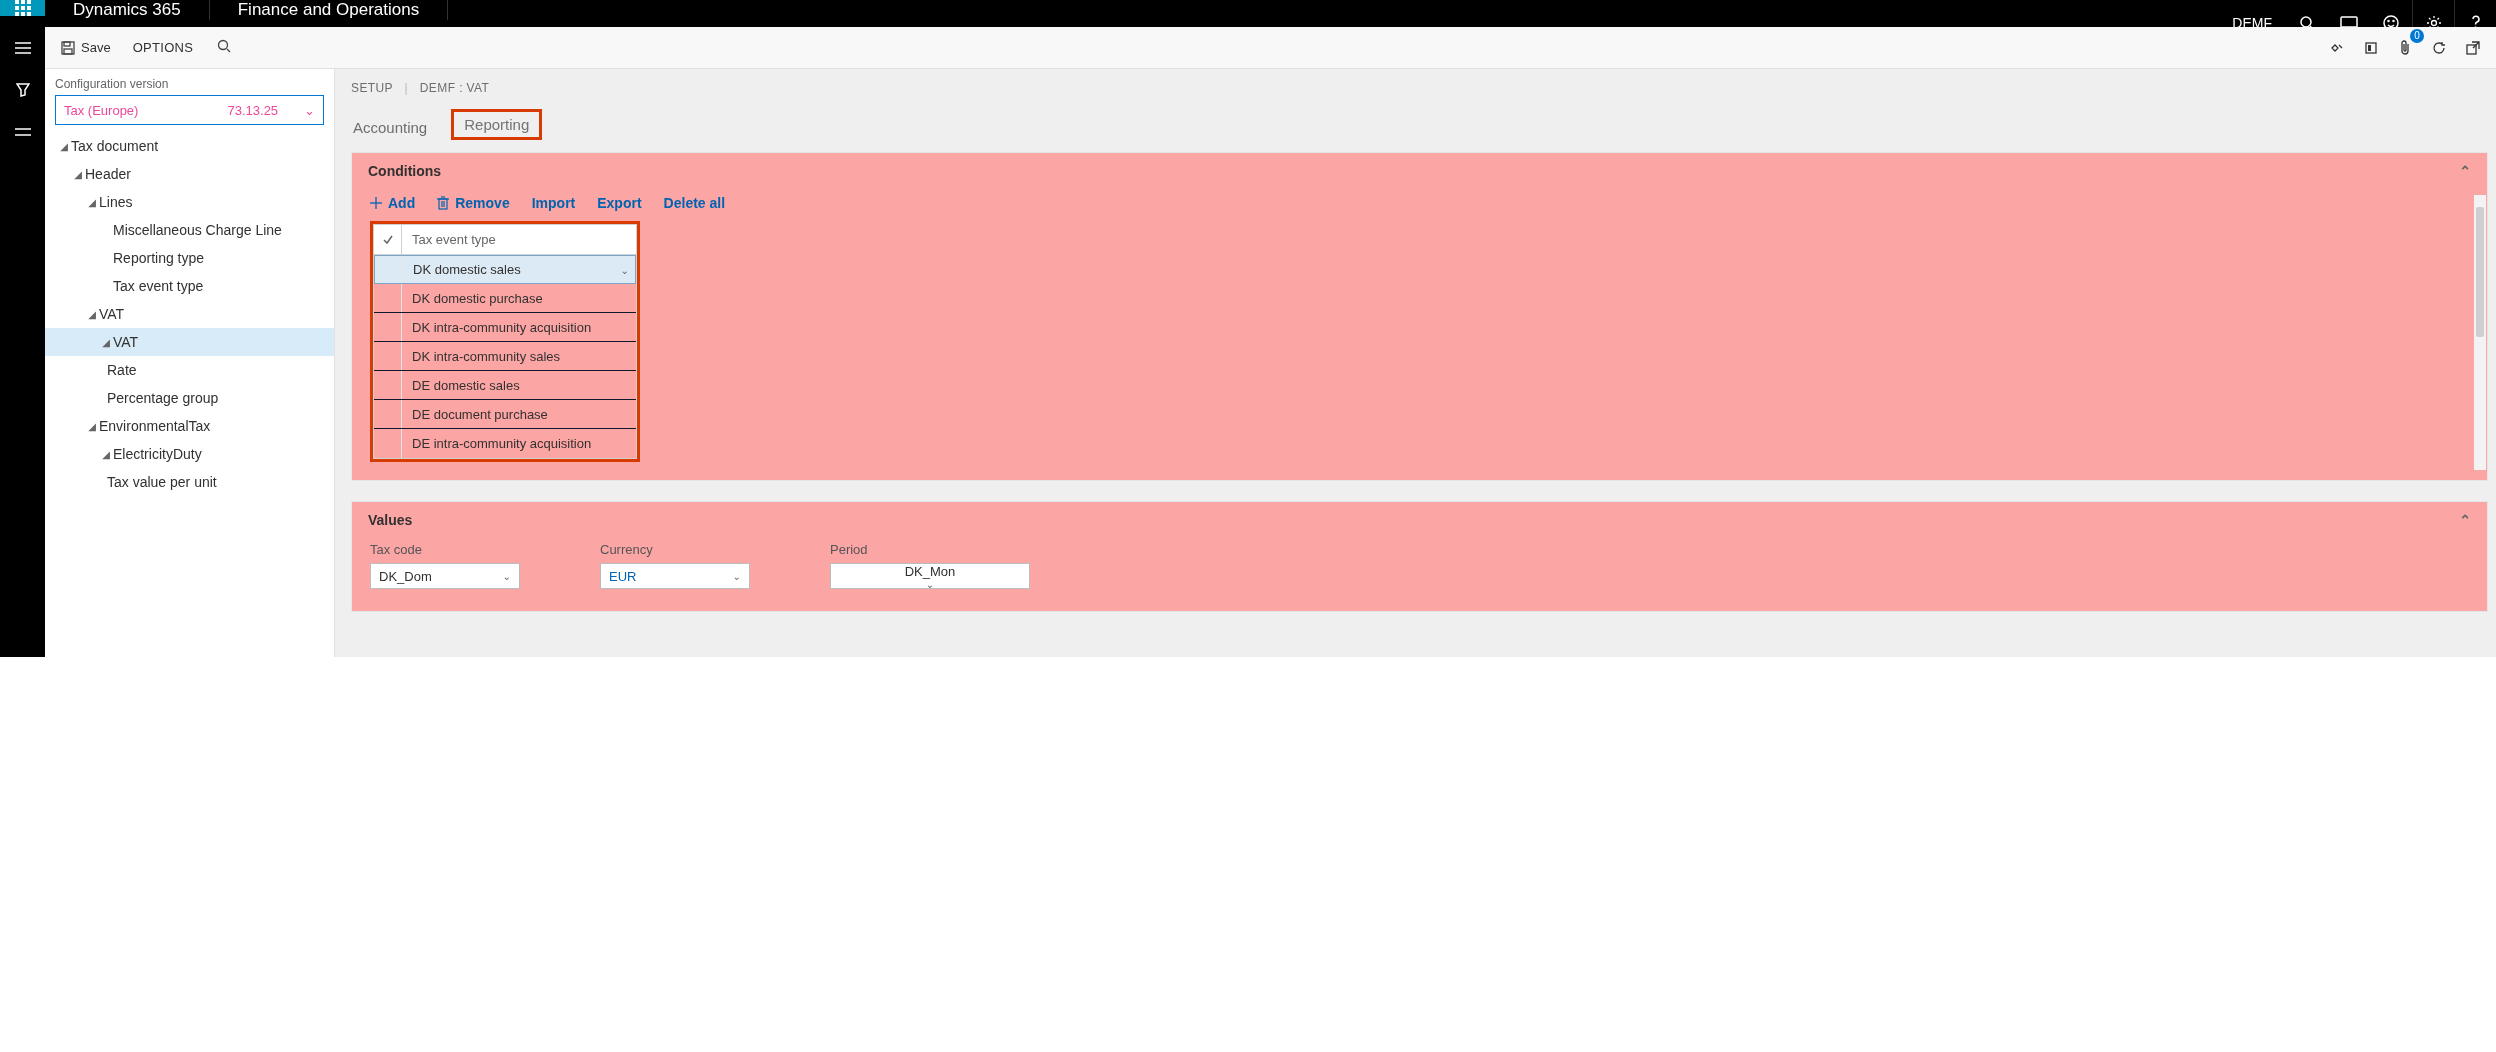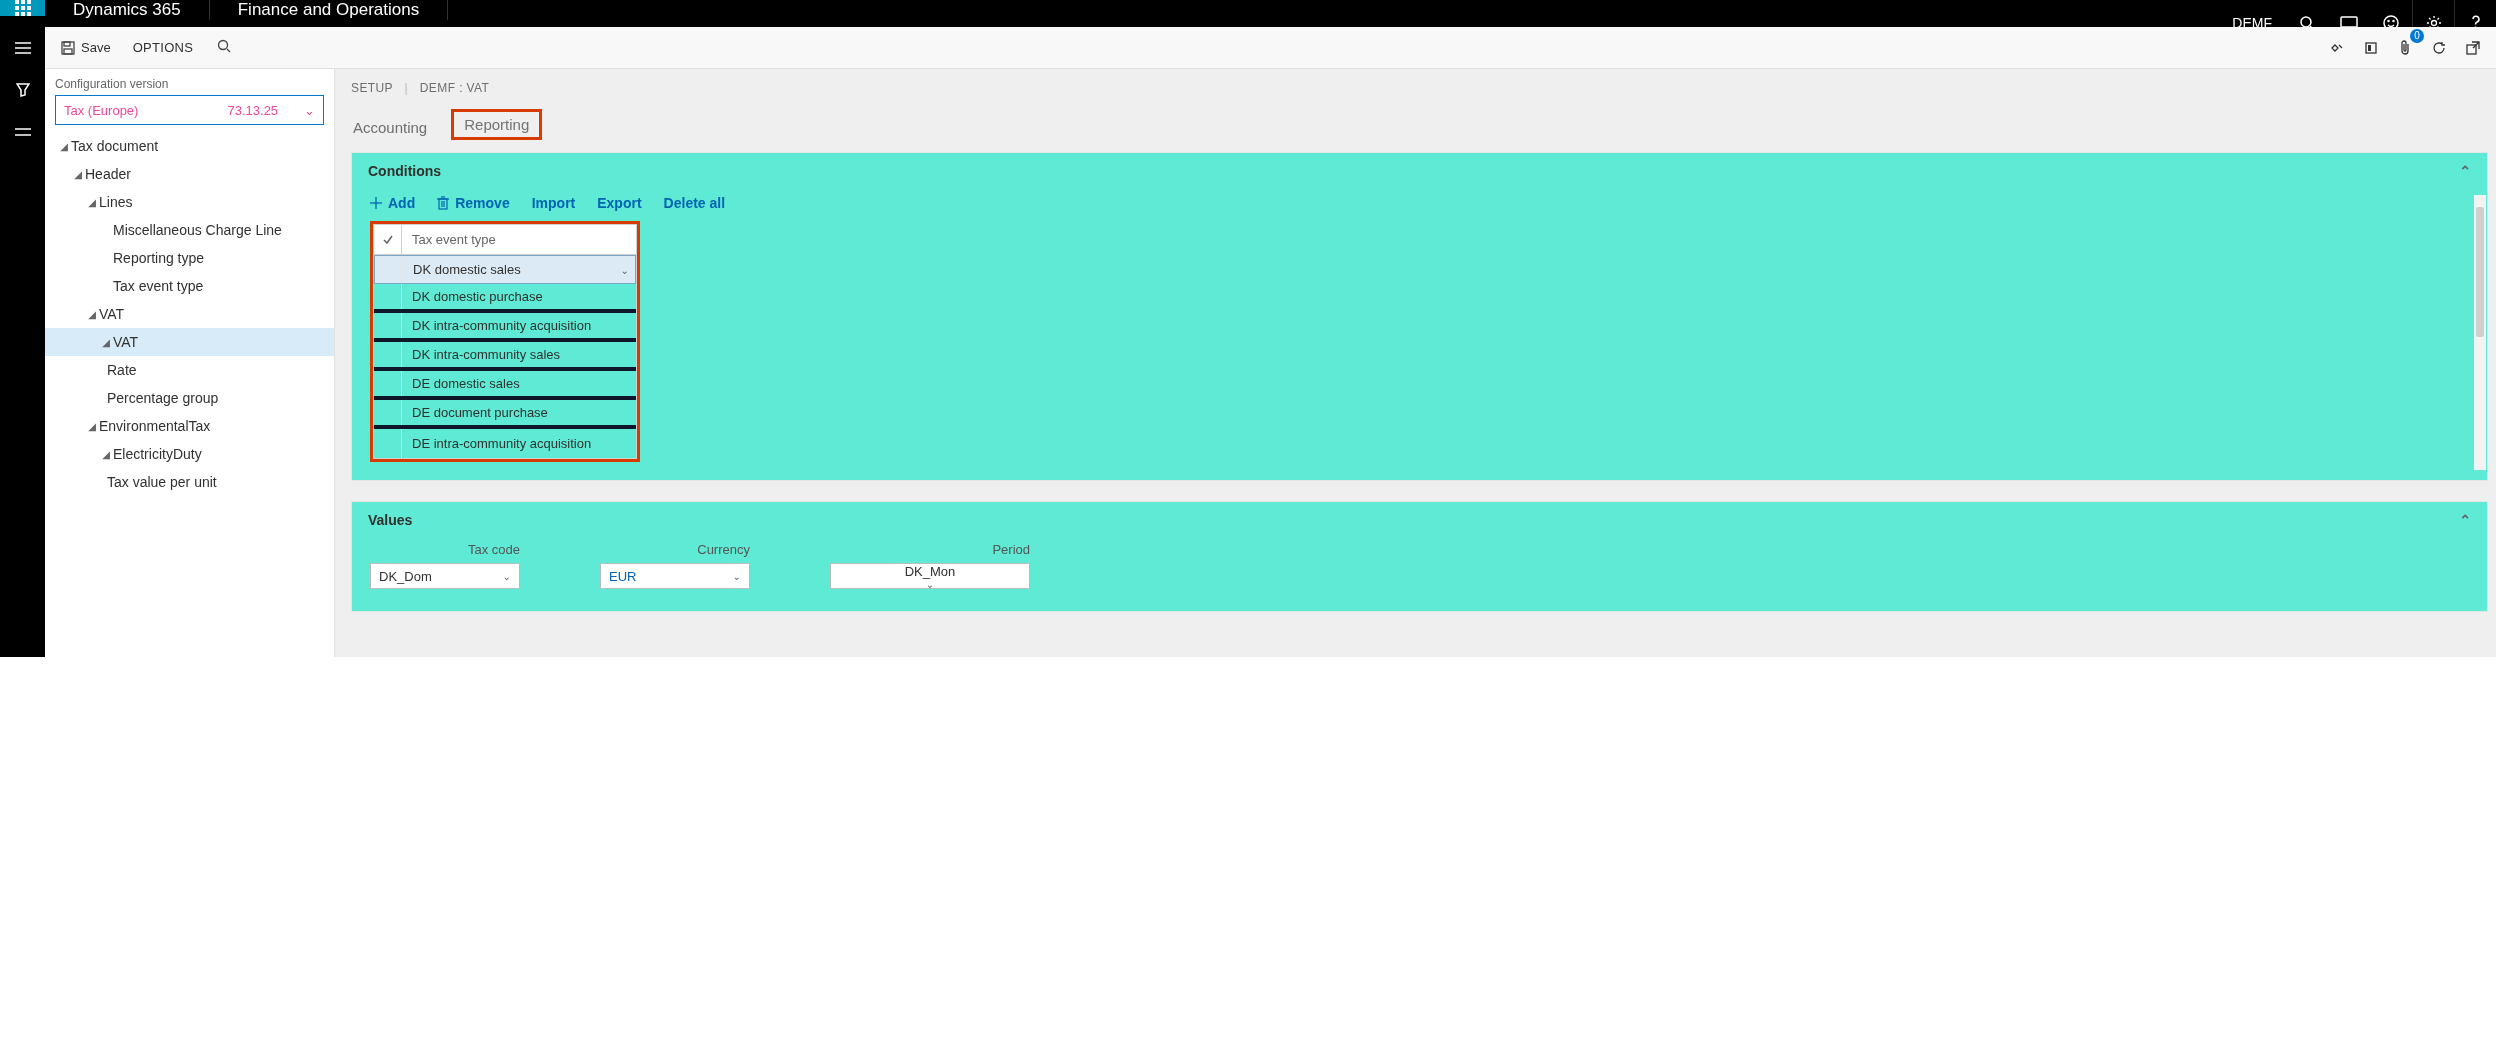--- a/index.html
+++ b/index.html
@@ -60,50 +60,50 @@
 
   .detail-inner { padding: 12px 8px 20px 16px; }
   .breadcrumb { color: #6e6e6e; font-size: 12px; letter-spacing: .4px; margin-bottom: 14px; }
   .breadcrumb .sep { margin: 0 8px; color: #bbb; }
   .tabs { display: flex; gap: 22px; margin-bottom: 12px; align-items: flex-end; }
   .tab { color: #6e6e6e; font-size: 15px; padding: 4px 2px; cursor: pointer; }
 
   .redbox-tabs { display: inline-block; border: 3px solid #d83b01; padding: 2px; }
   .redbox-tabs .tab { color: #323130; font-size: 15px; padding: 2px 8px; }
 
-  .panel { background: #5eead4; border: 1px solid #e5e5e5; margin-bottom: 20px; }
+  .panel { background: #fca5a5; border: 1px solid #e5e5e5; margin-bottom: 20px; }
   .panel-head { display: flex; align-items: center; justify-content: space-between; padding: 10px 16px; font-weight: 600; font-size: 14px; }
   .panel-head .chev { color: #666; cursor: pointer; }
 
   .cond-toolbar { display: flex; align-items: center; gap: 22px; padding: 6px 18px 10px 18px; color: #0063B1; font-size: 14px; }
   .cond-toolbar .cbtn { display: flex; align-items: center; gap: 6px; cursor: pointer; font-weight: bold; }
   .cond-toolbar .cbtn.icon { }
   .plus-svg, .trash-svg { stroke: #0063B1; fill: none; }
 
   .grid-wrap { padding: 0 18px 18px 18px; position: relative; }
   .grid-redbox { border: 3px solid #d83b01; display: inline-block; }
   .grid { border: 1px solid #d0d0d0; width: 264px; }
   .grid .ghead { display: flex; border-bottom: 1px solid #d0d0d0; height: 30px; align-items: center; background: #fff; }
   .grid .ghead .chk { width: 28px; text-align: center; color: #666; border-right: 1px solid #d0d0d0; height: 100%; display: flex; align-items: center; justify-content: center; }
   .grid .ghead .gh-label { padding: 0 10px; color: #666; font-size: 13px; }
-  .grid .grow { display: flex; height: 29px; align-items: stretch; border-bottom: 4px solid #0f172a; }
+  .grid .grow { display: flex; height: 29px; align-items: stretch; border-bottom: 1px solid #0f172a; }
   .grid .grow:last-child { border-bottom: none; }
   .grid .grow .rchk { width: 28px; border-right: 1px solid #e5e5e5; }
   .grid .grow .rcell { flex: 1; display: flex; align-items: center; padding: 12px 10px; font-size: 13px; position: relative; }
   .grid .grow.sel { background: #dceaf5; border: 1px solid #7aa7c7; }
   .grid .grow.sel .rcell { }
   .grid .dd { position: absolute; right: 6px; top: 50%; transform: translateY(-50%); color: #666; font-size: 10px; }
 
   
   .panel.cond { position: relative; }
   .scroll-imitate { position: absolute; right: 1px; top: 42px; bottom: 10px; width: 12px; background: #f3f3f3; }
   .scroll-thumb { position: absolute; left: 2px; right: 2px; top: 12px; height: 130px; background: #cfcfcf; border-radius: 2px; }
 
   .values-body { display: flex; gap: 80px; padding: 4px 18px 22px 18px; flex-wrap: wrap; }
-  .vfield { display: flex; flex-direction: column; text-align: right; }
+  .vfield { display: flex; flex-direction: column; }
   .vfield .vlabel { color: #555; font-size: 13px; margin-bottom: 6px; }
   .control { height: 26px; border: 1px solid #bcbcbc; width: 150px; display: flex; align-items: center; padding: 0 8px; justify-content: space-between; background: #fff; cursor: pointer; }
   .control.blue { color: #0063B1; }
   .control.wide { width: 200px; flex-direction: column; }
   .control .cchev { color: #666; font-size: 10px; }
 
 </style>
 </head>
 <body>
 

